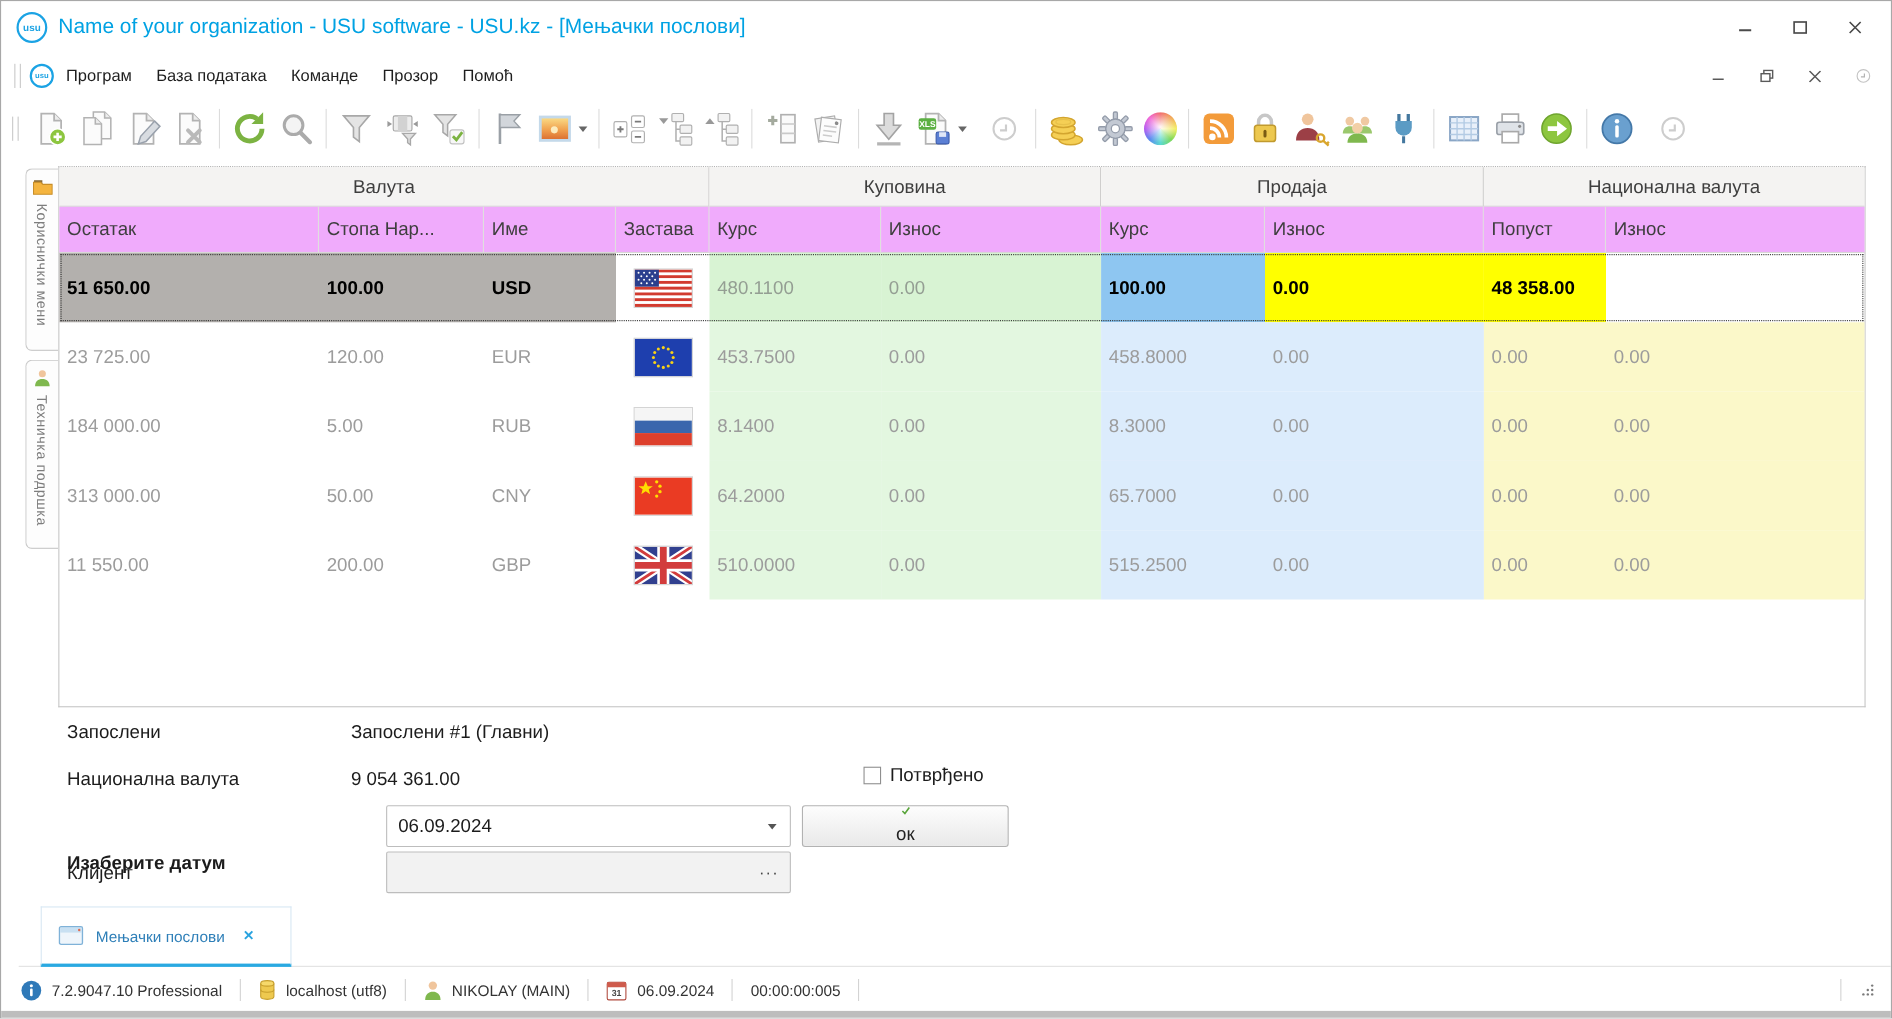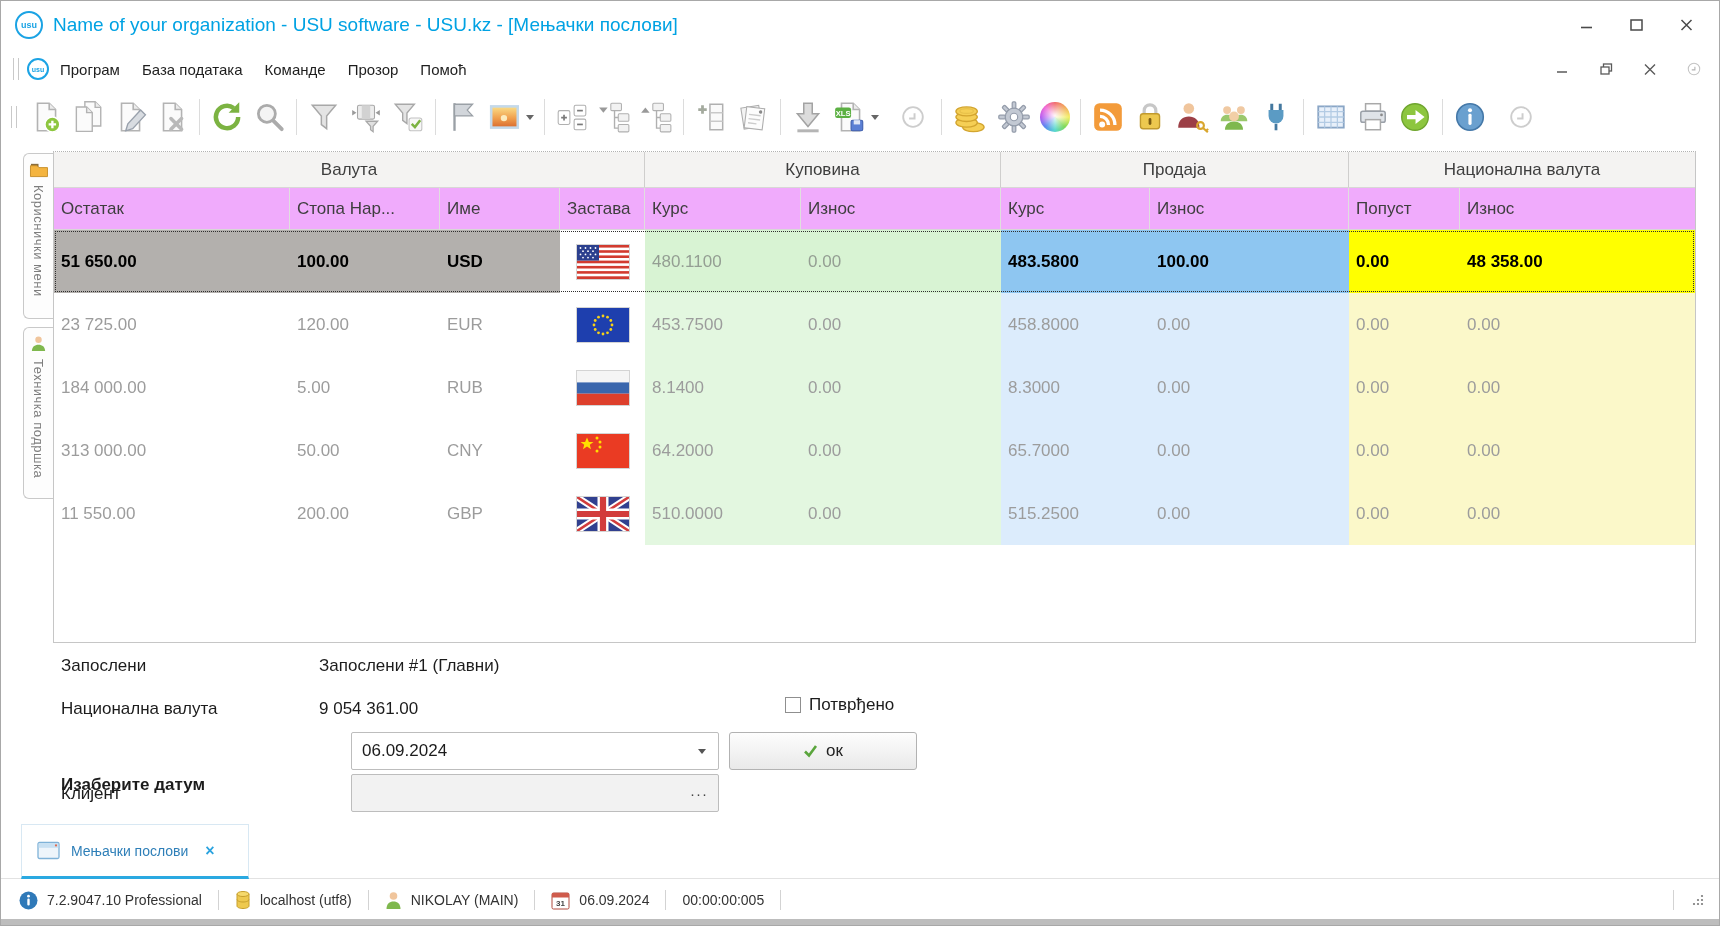--- a/index.html
+++ b/index.html
@@ -55,24 +55,24 @@
 
   
   .form-label{position:absolute;left:60px;font-size:17px;color:#1c1c1c;}
   .form-value{position:absolute;left:318px;font-size:17px;color:#1c1c1c;}
   .combo{position:absolute;left:350px;width:368px;height:38px;border:1px solid #bdbdbd;border-radius:2px;background:#fff;display:flex;align-items:center;padding-left:10px;box-sizing:border-box;font-size:17px;color:#1c1c1c;}
   .combo .caret{margin-left:auto;margin-right:12px;border-top-color:#555;}
   .field-gray{background:#f2f2f2;}
   .dots{margin-left:auto;margin-right:10px;color:#444;font-size:15px;letter-spacing:1px;}
   .checkbox-row{position:absolute;left:745px;top:694px;display:flex;align-items:center;gap:8px;font-size:17px;color:#1c1c1c;margin-left:39px;}
   .checkbox{width:16px;height:16px;border:1px solid #8f8f8f;background:#fff;box-sizing:border-box;}
-  .btn{position:absolute;left:728px;width:188px;height:38px;border:1px solid #b2b2b2;border-radius:3px;background:linear-gradient(#fdfdfd,#e9e9e9);display:flex;align-items:center;justify-content:center;gap:8px;font-size:17px;color:#222;box-sizing:border-box;}
-
-  
-  .tabbar{position:absolute;left:0;top:815px;right:0;height:63px;border-bottom:1px solid #e2e2e2;box-sizing:border-box;}
+  .btn{position:absolute;left:728px;width:188px;height:38px;border:1px solid #b2b2b2;border-radius:3px;background:linear-gradient(#fdfdfd,#e9e9e9);display:flex;align-items:center;justify-content:center;gap:8px;font-size:17px;color:#222;box-sizing:border-box;flex-direction:column;}
+
+  
+  .tabbar{position:absolute;left:16px;top:815px;right:0;height:63px;border-bottom:1px solid #e2e2e2;box-sizing:border-box;}
   .doctab{position:absolute;left:20px;top:8px;width:228px;height:55px;background:#fff;border:1px solid #d8e8f3;border-bottom:3px solid #2aa9e1;display:flex;align-items:center;gap:11px;padding-left:15px;box-sizing:border-box;}
   .doctab-label{font-size:14px;color:#2e7fb8;}
   .doctab-close{color:#2aa3df;font-size:16px;font-weight:bold;margin-left:6px;}
 
   
   .statusbar{position:absolute;left:0;top:878px;right:0;height:42px;display:flex;align-items:center;padding:0 14px 0 18px;font-size:14px;color:#333;box-sizing:border-box;}
   .sitem{display:flex;align-items:center;gap:9px;}
   .ssep{width:1px;height:20px;background:#d3d3d3;margin:0 16px;}
   .bottom-edge{position:absolute;left:0;right:0;bottom:0;height:6px;background:#bdbdbd;}
 </style>
@@ -484,21 +484,20 @@
               <circle cx="13.5" cy="9.4" r=".9"></circle>
               <circle cx="18.5" cy="9.4" r=".9"></circle>
               <circle cx="6" cy="12.6" r=".9"></circle>
               <circle cx="11" cy="12.6" r=".9"></circle>
               <circle cx="16" cy="12.6" r=".9"></circle>
             </g>
           </svg>
         </div>
       <div class="cell buy">480.1100</div>
       <div class="cell buy">0.00</div>
-      <div class="cell sell">483.5800</div>
       <div class="cell sell">100.00</div>
       <div class="cell nat">0.00</div>
       <div class="cell nat">48 358.00</div>
     </div>
 
     <div class="row dr">
       <div class="cell left">23 725.00</div>
       <div class="cell left">120.00</div>
       <div class="cell left">EUR</div>
       <div class="cell flagc">

